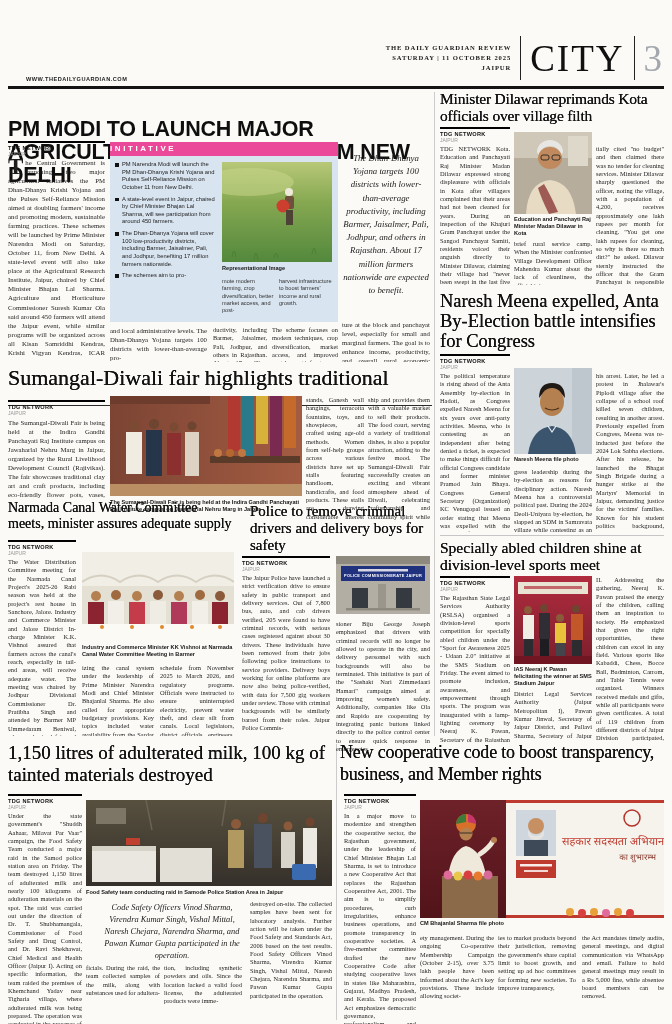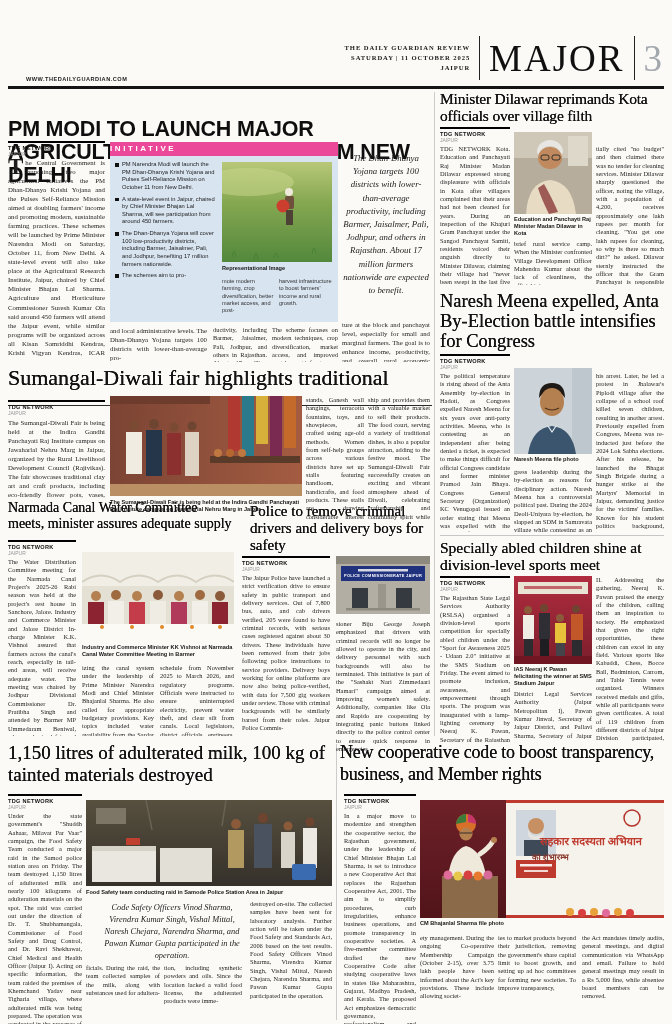--- a/index.html
+++ b/index.html
@@ -21,35 +21,35 @@
 .vr { position:absolute; width:1px; background:#cccccc; }
 .photo { position:absolute; overflow:hidden; background:#ddd; }
 .photo svg { display:block; width:100%; height:100%; }
 .mh-info { font-family:"Liberation Serif",serif; font-weight:700; font-size:6.6px; letter-spacing:.9px; text-align:right; line-height:1.5; color:#1a1a1a; }
 .mh-city { font-family:"Liberation Serif",serif; font-size:37px; letter-spacing:2px; color:#101010; line-height:1; }
 .mh-num { font-family:"Liberation Serif",serif; font-size:37px; color:#a3a8ae; line-height:1; }
 .bullets { list-style:none; }
 .bullets li { position:relative; padding-left:7px; margin-bottom:4px; font-family:"Liberation Sans",sans-serif; font-size:5.8px; line-height:1.32; color:#222; text-align:left; }
 .bullets li::before { content:""; position:absolute; left:0; top:2px; width:3.5px; height:3.5px; background:#111; }
 .sign-text { position:absolute; font-family:"Liberation Sans",sans-serif; font-weight:700; color:#fff; text-align:center; }
-.hindi { position:absolute; font-family:"Liberation Serif","DejaVu Sans",serif; font-weight:700; color:#bf3a2e; text-align:left; line-height:1.35; }
+.hindi { position:absolute; font-family:"Liberation Serif","DejaVu Sans",serif; font-weight:400; color:#bf3a2e; text-align:right; line-height:1.35; }
 </style>
 </head>
 <body>
 
 <div class="abs" style="left:0;top:0;width:672px;height:90px;">
   <div class="abs" style="left:26px;top:76px;font-family:'Liberation Sans',sans-serif;font-weight:700;font-size:5.6px;letter-spacing:.5px;color:#222;">WWW.THEDAILYGUARDIAN.COM</div>
   <div class="abs" style="right:10px;top:36px;display:flex;align-items:center;gap:9px;">
     <div class="mh-info">
       <div>THE DAILY GUARDIAN REVIEW</div>
       <div>SATURDAY | 11 OCTOBER 2025</div>
       <div>JAIPUR</div>
     </div>
     <div style="width:1px;height:44px;background:#222;"></div>
-    <div class="mh-city">MAJOR</div>
+    <div class="mh-city">CITY</div>
     <div style="width:1px;height:44px;background:#222;"></div>
     <div class="mh-num">3</div>
   </div>
   <div class="abs" style="left:8px;top:86px;width:656px;height:3px;background:#141414;"></div>
 </div>
 
 <div class="vr" style="left:434px;top:92px;height:644px;"></div>
 <div class="vr" style="left:336px;top:744px;height:276px;"></div>
 
 <div class="h-sans" style="left:8px;top:94px;width:422px;font-size:21.5px;">PM MODI TO LAUNCH MAJOR AGRICULTURAL REFORMS FROM NEW DELHI</div>

